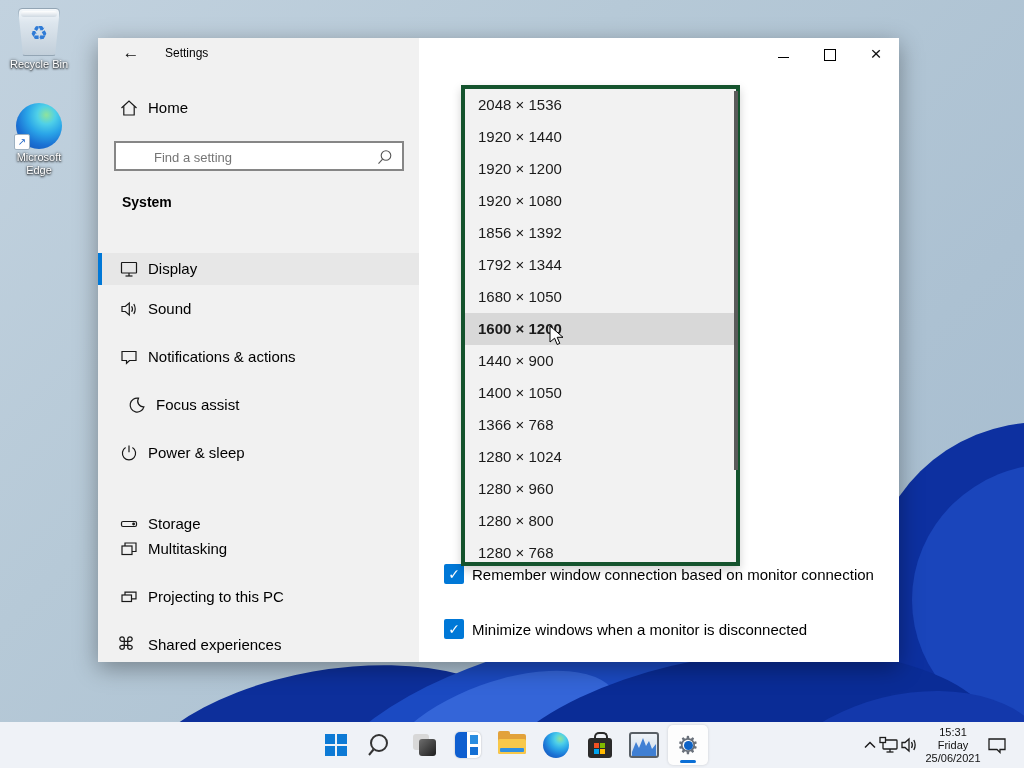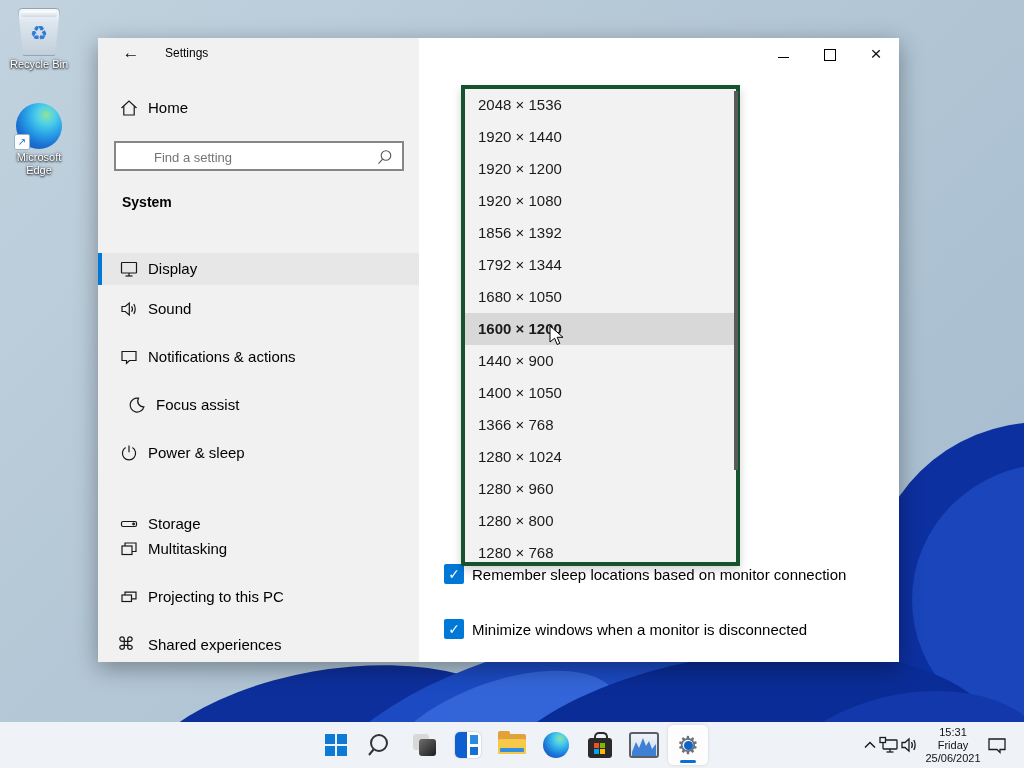--- a/index.html
+++ b/index.html
@@ -247,21 +247,21 @@
       <span class="t">Shared experiences</span>
     </div>
   </div>
 
   <div id="btn-min" class="abs winctl"><span></span></div>
   <div id="btn-max" class="abs winctl"><span></span></div>
   <div id="btn-close" class="abs winctl">×</div>
 
   <div class="chk-row" style="left:346px;top:526px;">
     <span class="chk-box">✓</span>
-    <span class="chk-lbl">Remember sleep locations based on monitor connection</span>
+    <span class="chk-lbl">Remember window connection based on monitor connection</span>
   </div>
   <div class="chk-row" style="left:346px;top:581px;">
     <span class="chk-box">✓</span>
     <span class="chk-lbl">Minimize windows when a monitor is disconnected</span>
   </div>
 </div>
 
 <div id="dropdown" class="abs">
   <div class="dd-item">2048 × 1536</div>
   <div class="dd-item">1920 × 1440</div>

